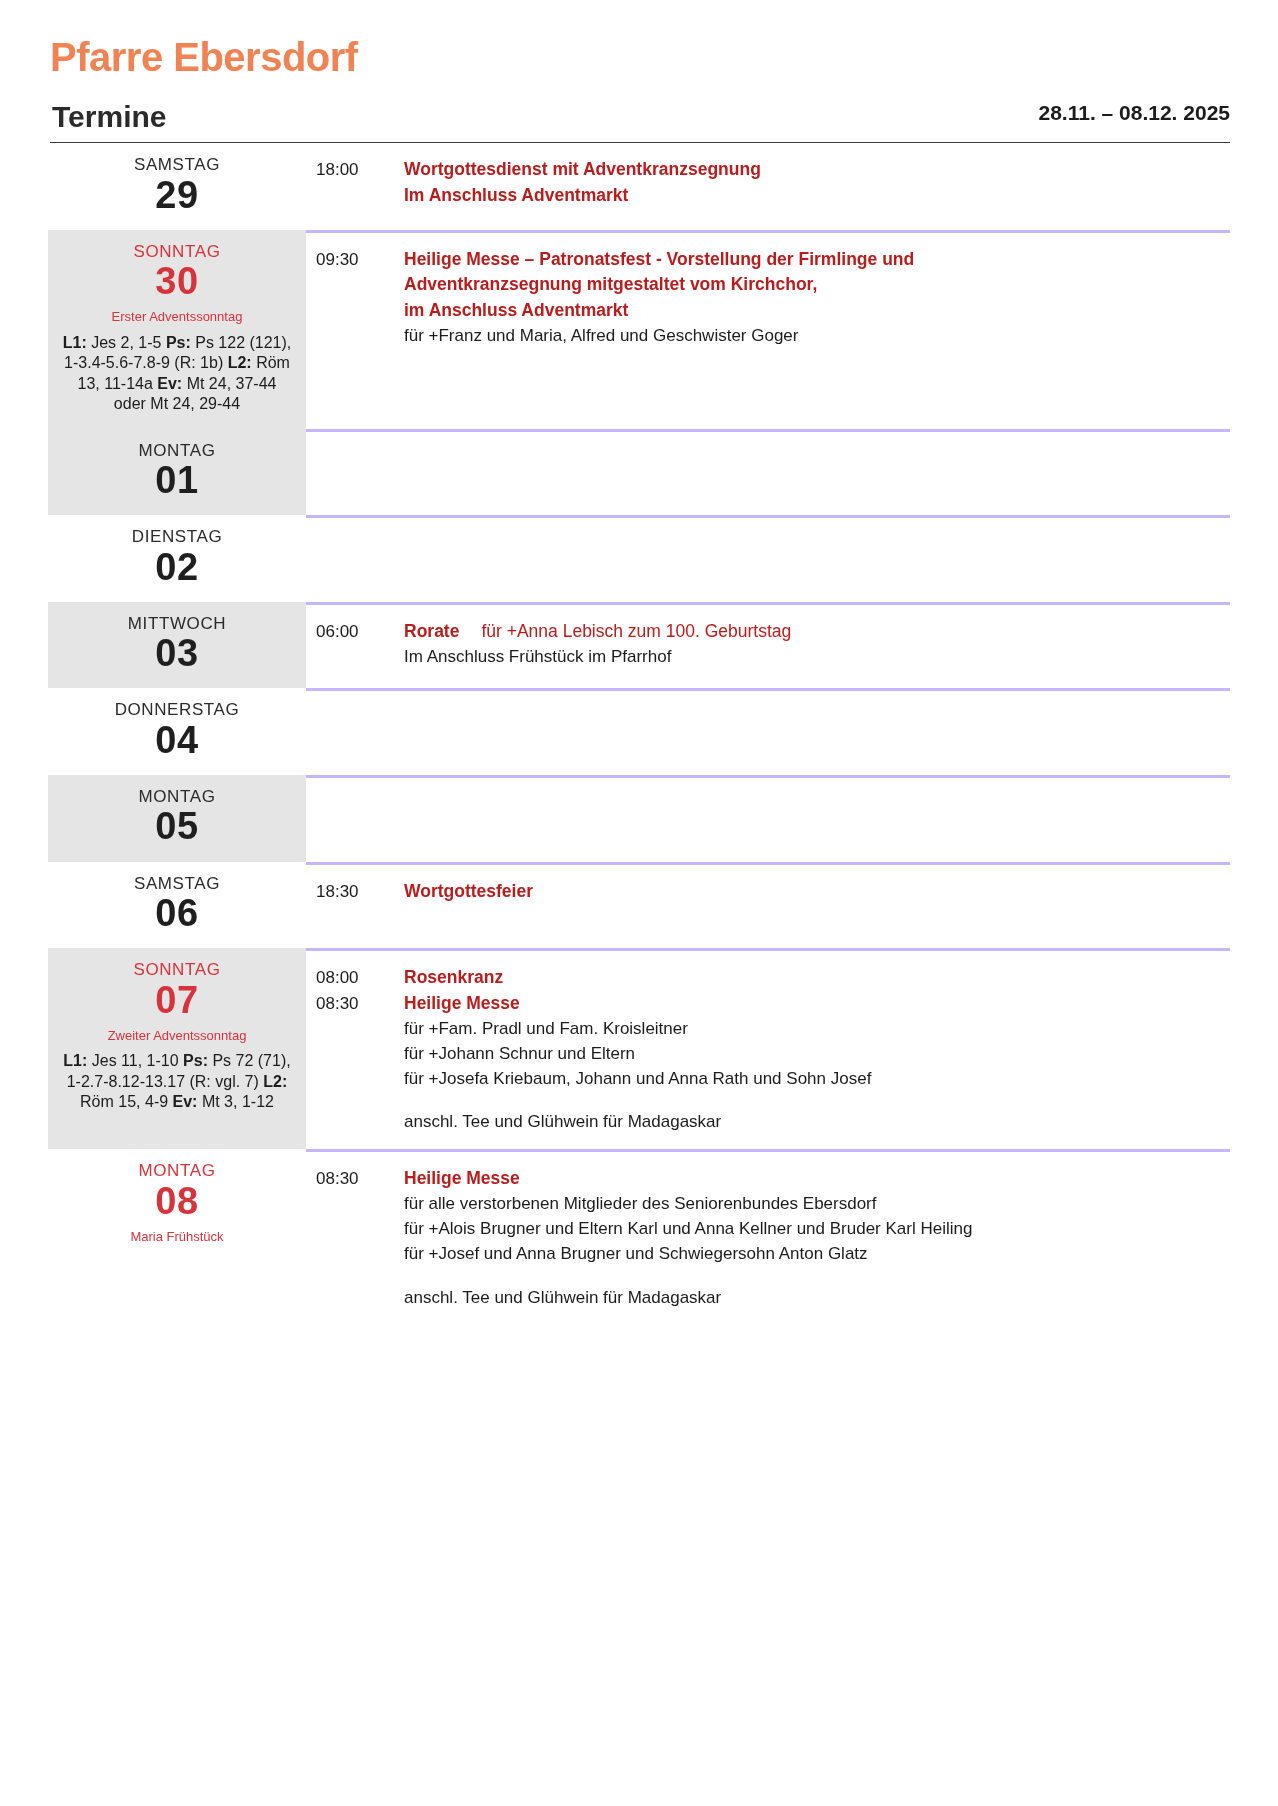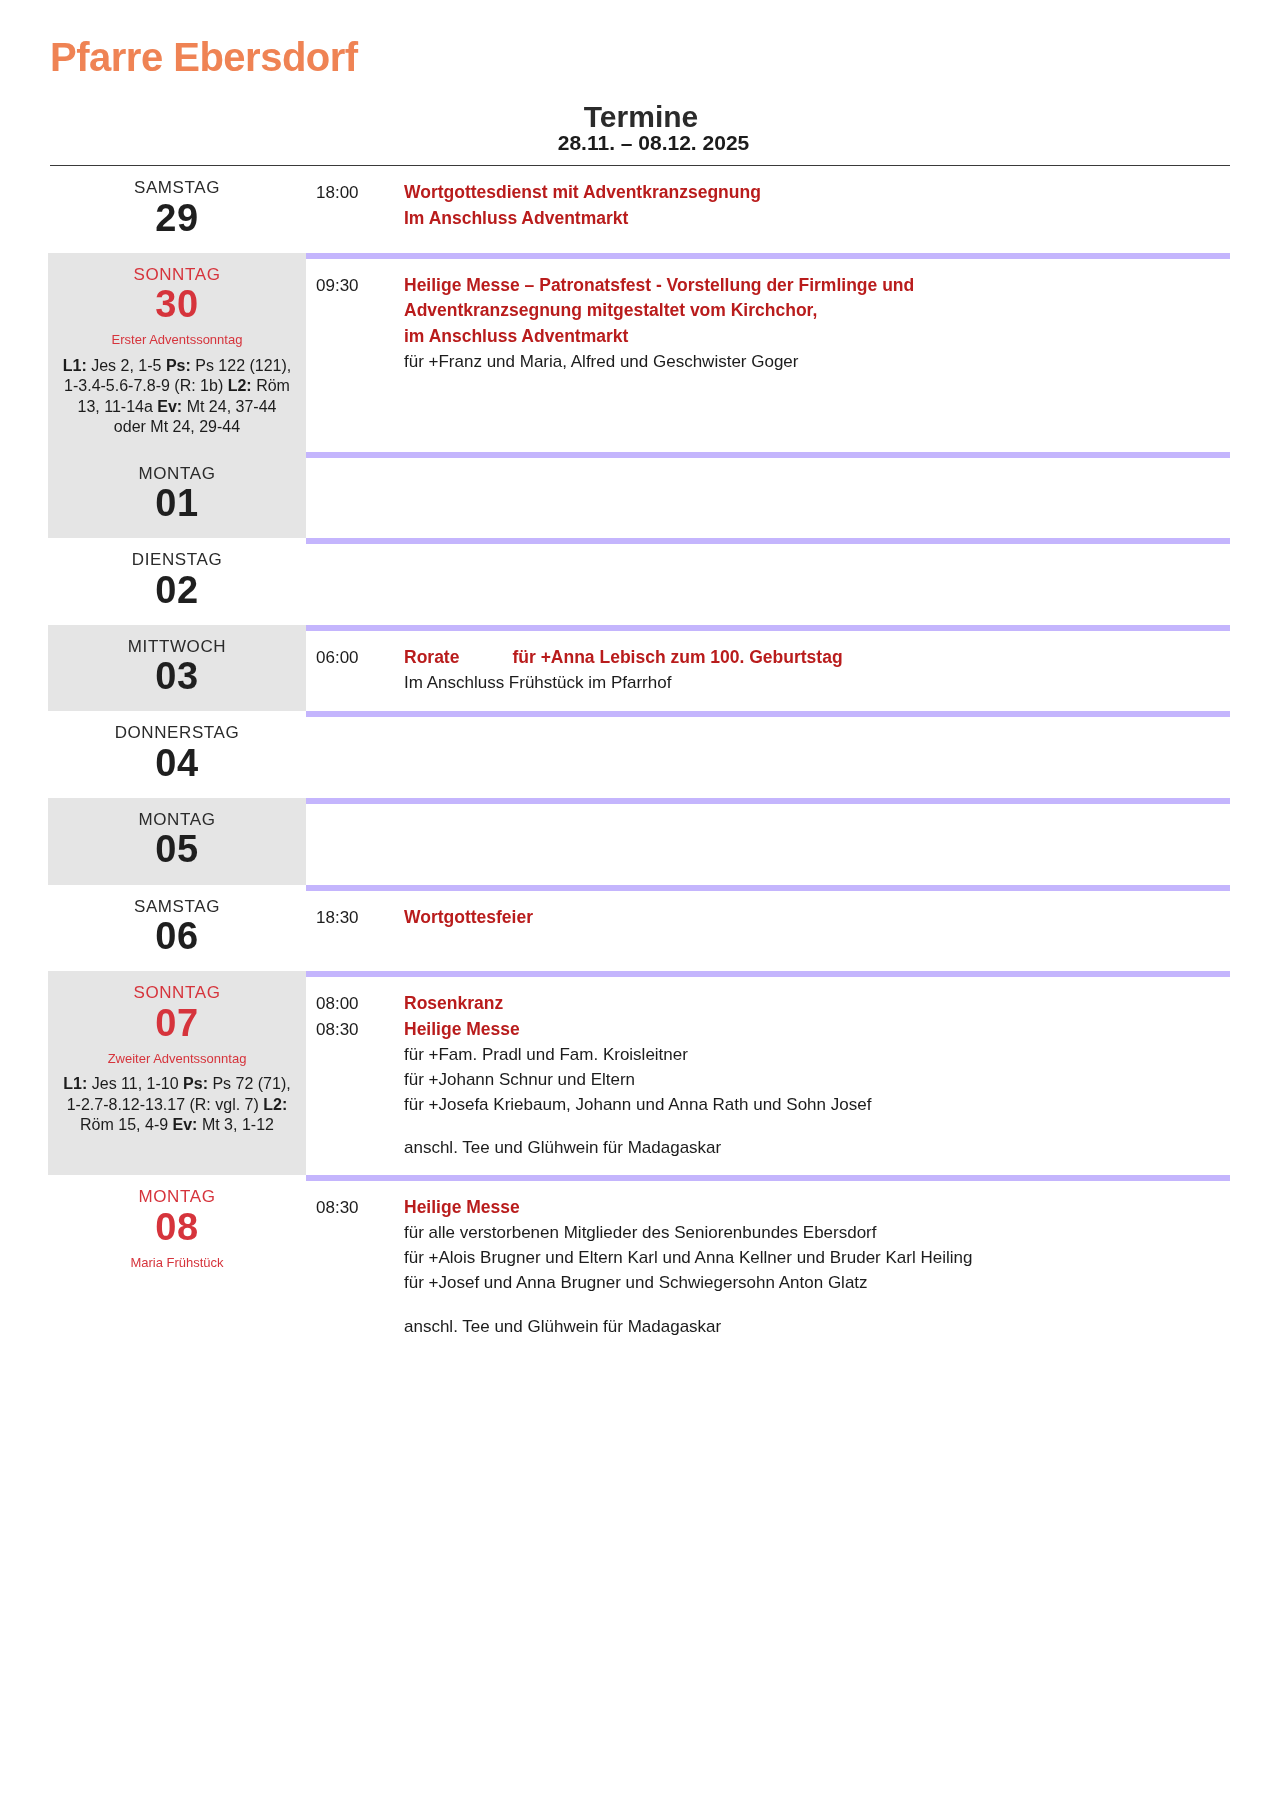--- a/index.html
+++ b/index.html
@@ -29,25 +29,24 @@
   }
   .brand {
     font-size: 40px;
     font-weight: 700;
     letter-spacing: -0.5px;
     color: #ef8354;
     line-height: 1.05;
   }
   .title-row {
     display: flex;
-    align-items: center;
+    align-items: flex-start;
     justify-content: space-between;
     margin-top: 24px;
     padding-left: 2px;
-    flex-direction: column;
   }
   .section-title {
     font-size: 30px;
     font-weight: 700;
     color: #2b2b2b;
     line-height: 1;
   }
   .date-range {
     font-size: 21px;
     font-weight: 700;
@@ -113,21 +112,21 @@
     line-height: 1.28;
     margin-top: 8px;
     padding: 0 4px;
   }
   .readings b { font-weight: 700; }
 
   .events {
     flex: 1 1 auto;
     box-sizing: border-box;
     padding: 14px 0 14px 0;
-    border-top: 6px solid #c4b5fd;
+    border-top: 3px solid #c4b5fd;
     margin-left: 0;
     min-height: 58px;
   }
   .day:first-child .events { border-top: 0; }
 
   .ev-line {
     display: flex;
     align-items: flex-start;
   }
   .ev-time {
@@ -142,22 +141,21 @@
     flex: 1 1 auto;
     padding-left: 2px;
   }
   .ev-title {
     font-size: 17.5px;
     font-weight: 700;
     color: #b91c1c;
     line-height: 1.47;
   }
   .ev-title .reg {
-    font-weight: 700;
-    margin-left: 31px;
+    font-weight: 400;
   }
   .ev-note {
     font-size: 17px;
     color: #1c1c1c;
     line-height: 1.47;
   }
   .spacer-line { height: 19px; }
   .indent { padding-left: 98px; }
   .inline-gap { display: inline-block; width: 22px; }
 </style>

